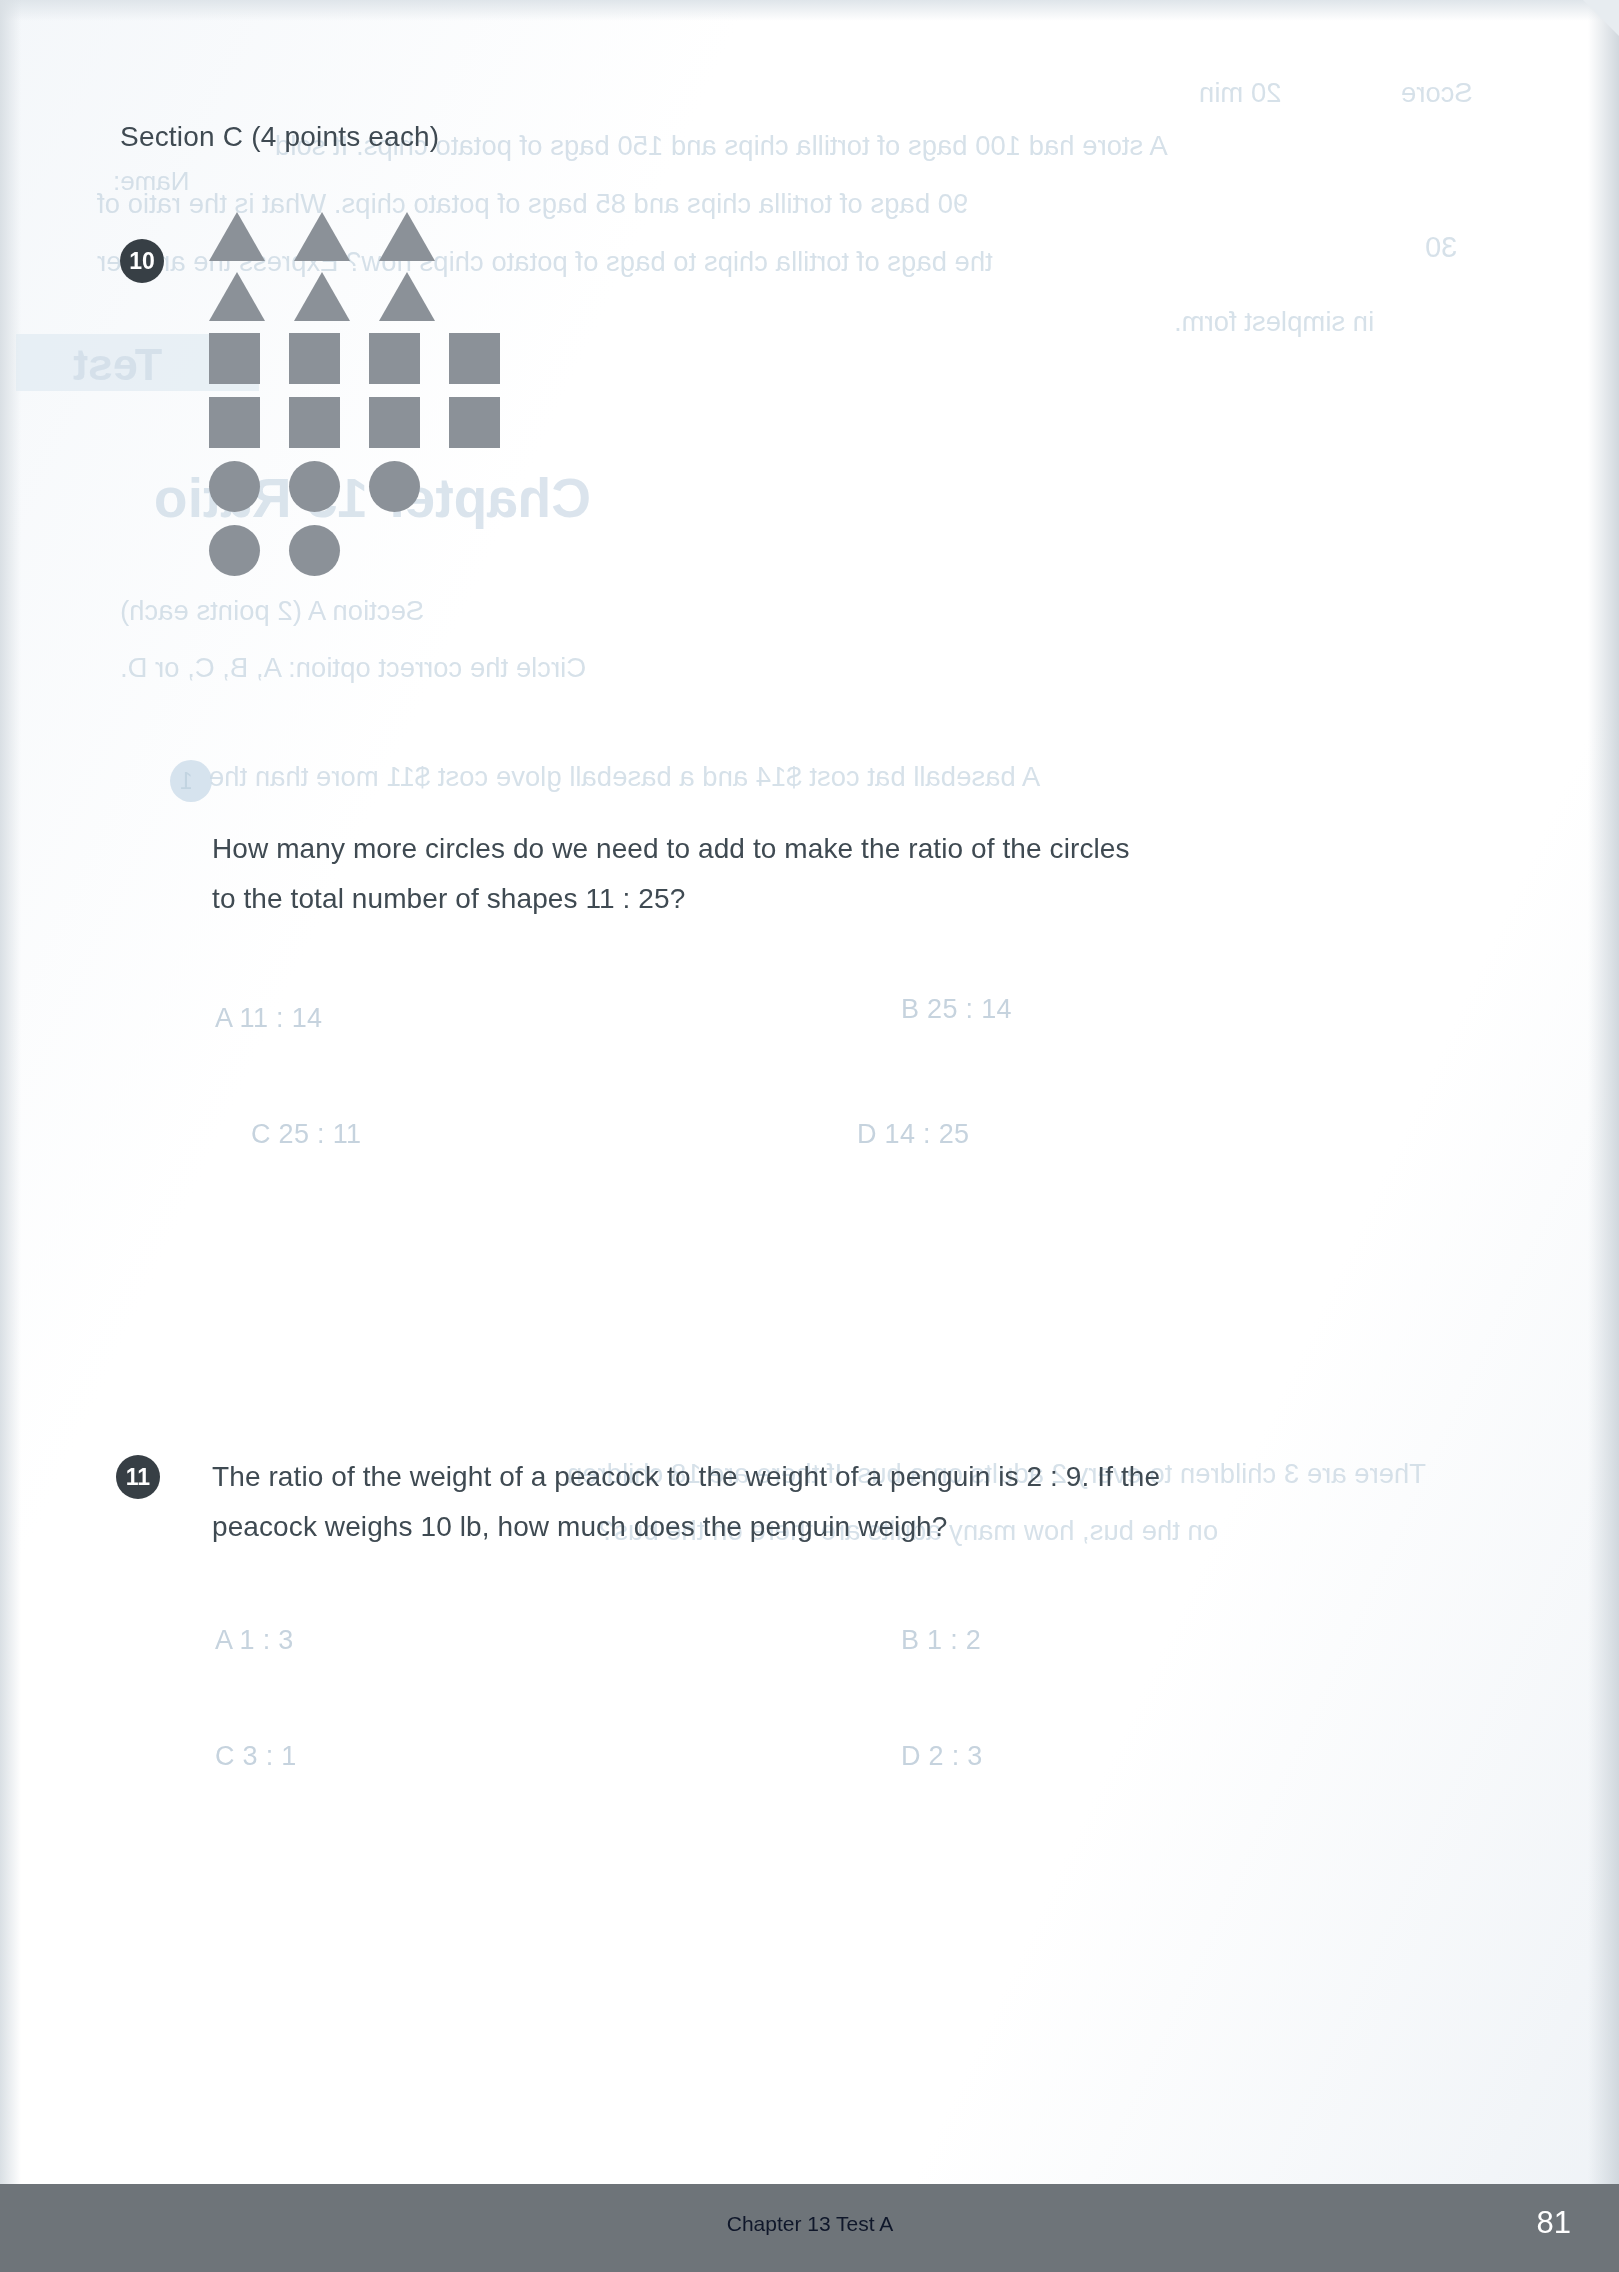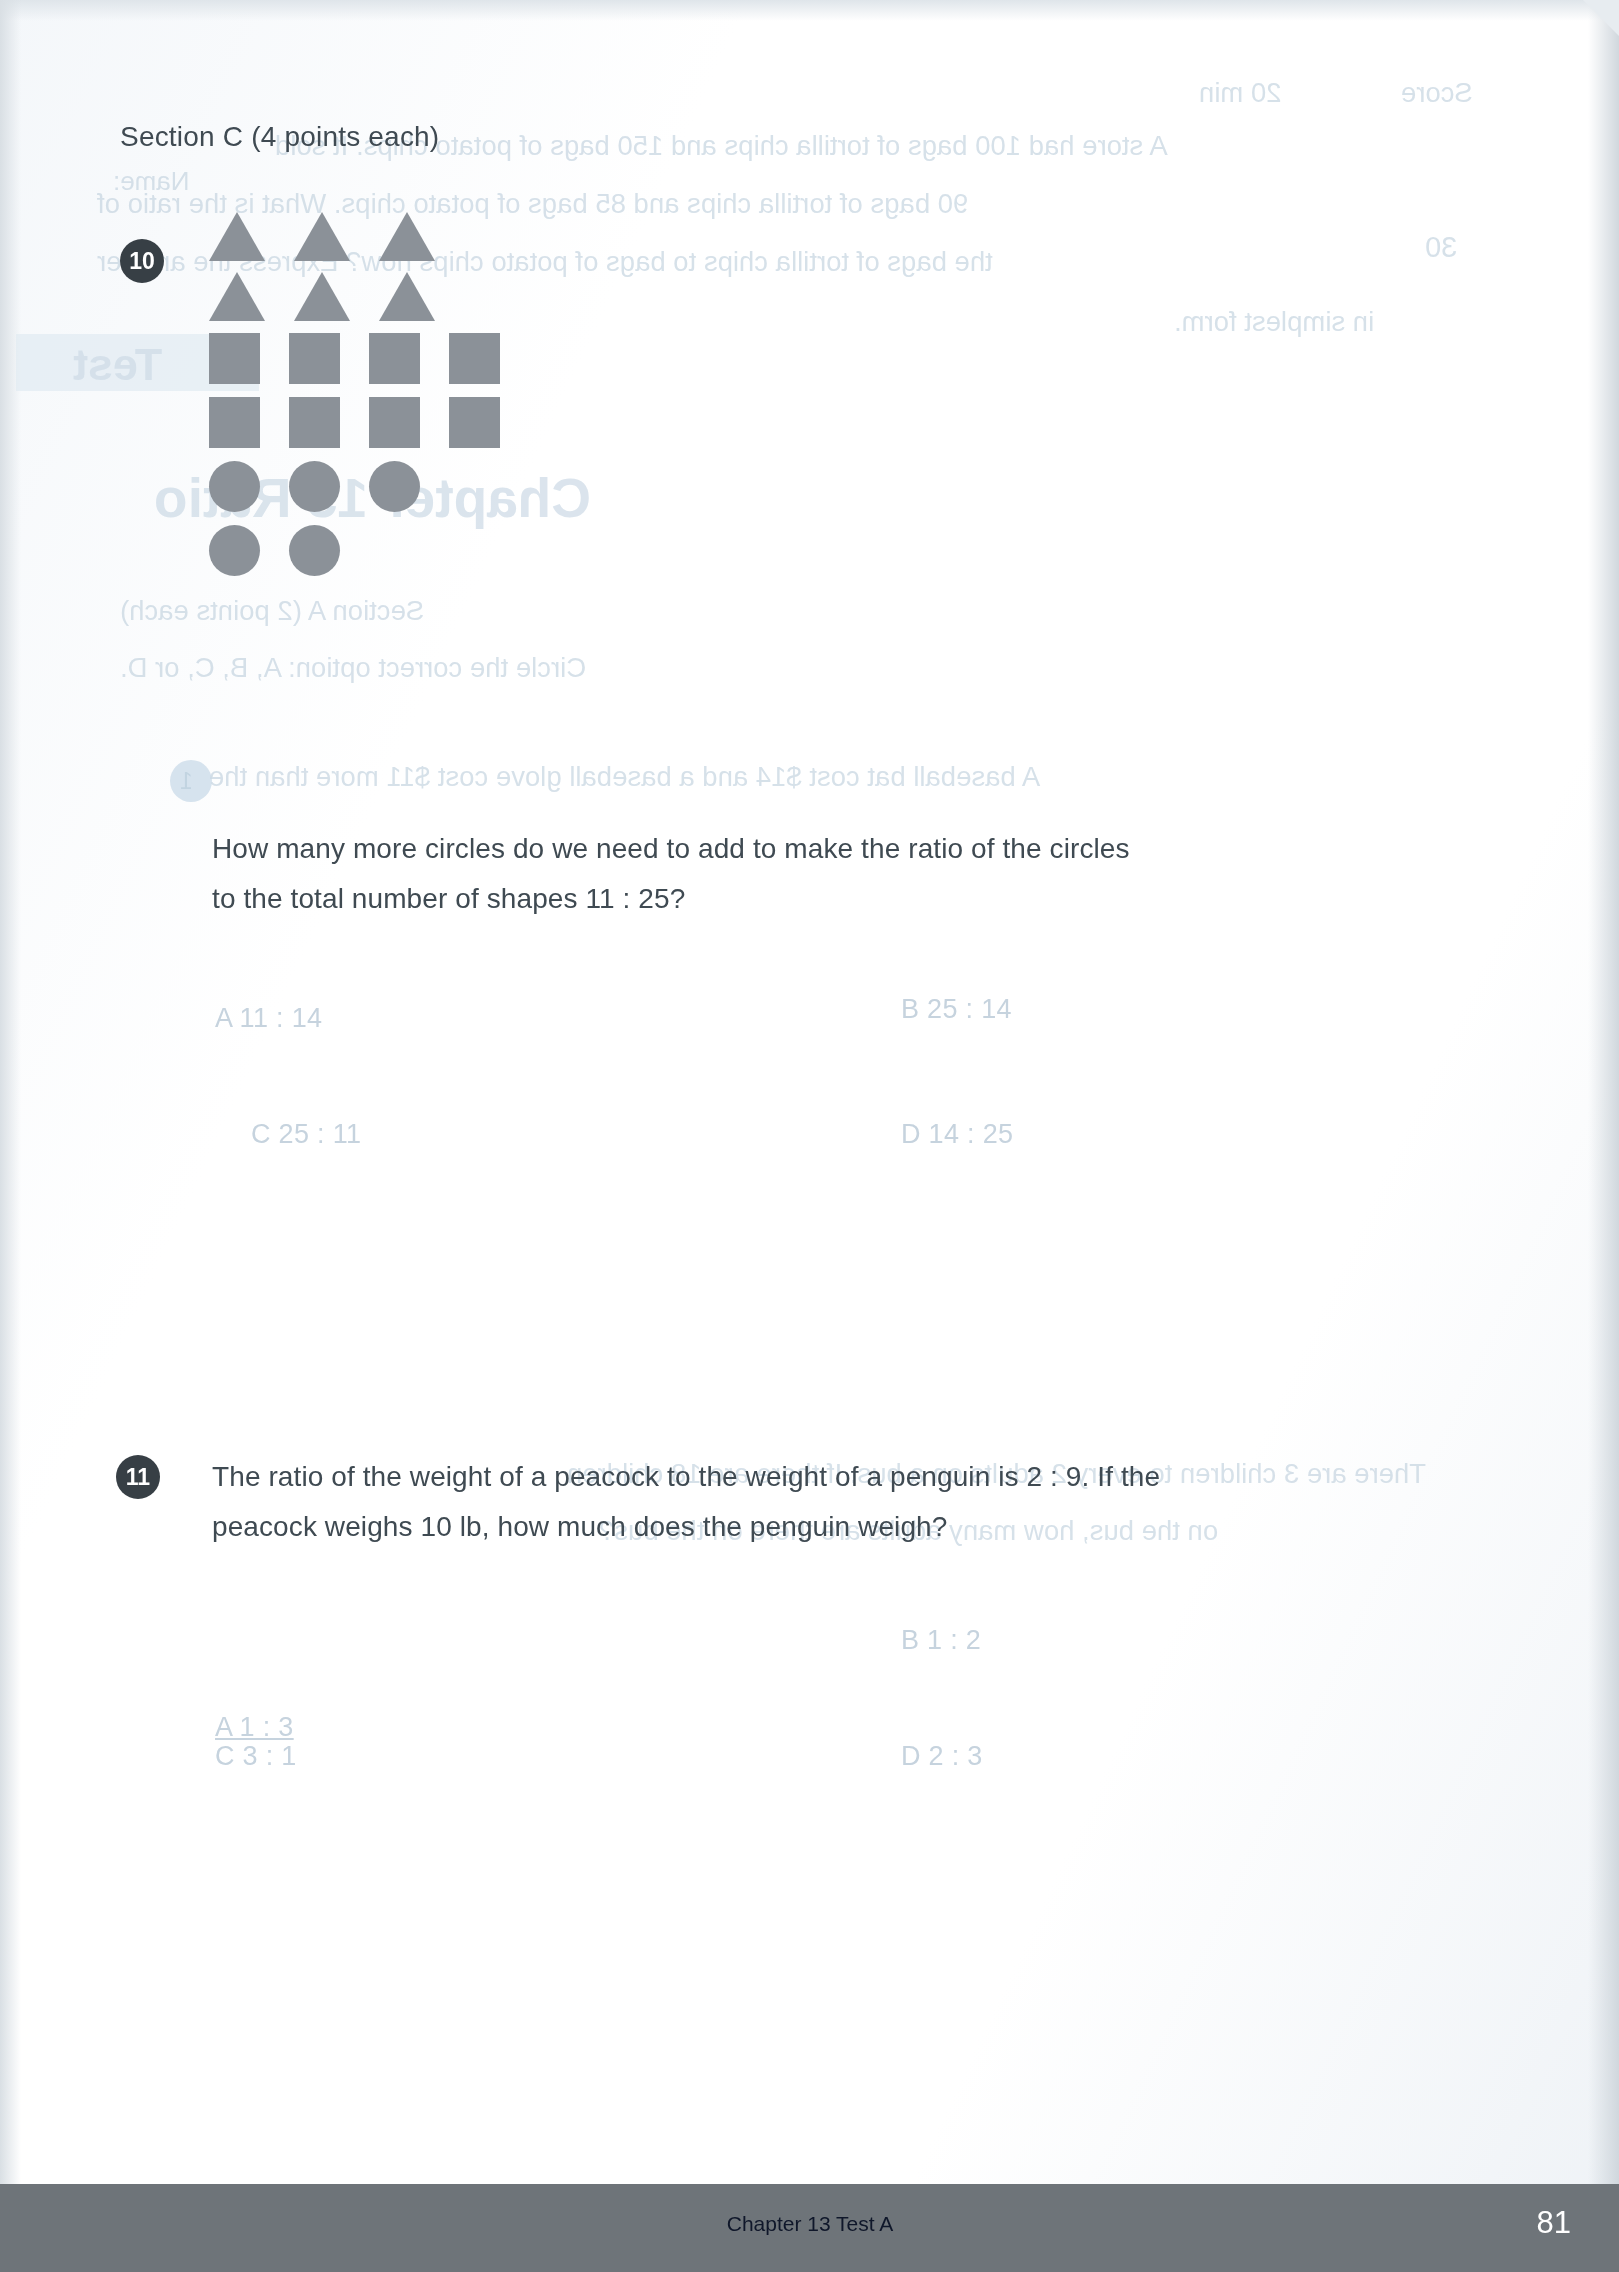--- a/index.html
+++ b/index.html
@@ -235,28 +235,28 @@
         <div class="cir"></div>
       </div>
     </div>
 
     <div class="qtext" style="left:212px; top:828px; width:1328px;">How many more circles do we need to add to make the ratio of the circles</div>
     <div class="qtext" style="left:212px; top:878px; width:1328px;">to the total number of shapes 11 : 25?</div>
 
     <div class="choice" style="left:215px; top:1003px;">A  11 : 14</div>
     <div class="choice" style="left:901px; top:994px;text-align:center;">B  25 : 14</div>
     <div class="choice" style="left:215px; top:1119px;margin-left:36px;">C  25 : 11</div>
-    <div class="choice" style="left:901px; top:1119px;text-align:right;">D  14 : 25</div>
+    <div class="choice" style="left:857px; top:1119px;text-align:right;">D  14 : 25</div>
 
     <div class="qnum" style="left:116px; top:1455px;">11</div>
 
     <div class="qtext" style="left:212px; top:1456px; width:1361px;">The ratio of the weight of a peacock to the weight of a penguin is 2 : 9. If the</div>
     <div class="qtext" style="left:212px; top:1506px; width:1361px;">peacock weighs 10 lb, how much does the penguin weigh?</div>
 
-    <div class="choice" style="left:215px; top:1712px;text-decoration:underline;">A  1 : 3</div>
+    <div class="choice" style="left:215px; top:1625px;">A  1 : 3</div>
     <div class="choice" style="left:901px; top:1625px;">B  1 : 2</div>
     <div class="choice" style="left:215px; top:1741px;">C  3 : 1</div>
     <div class="choice" style="left:901px; top:1741px;">D  2 : 3</div>
   </div>
 
   <div class="footer">
     <div class="footer-center">Chapter 13  Test A</div>
     <div class="footer-page">81</div>
   </div>
 

